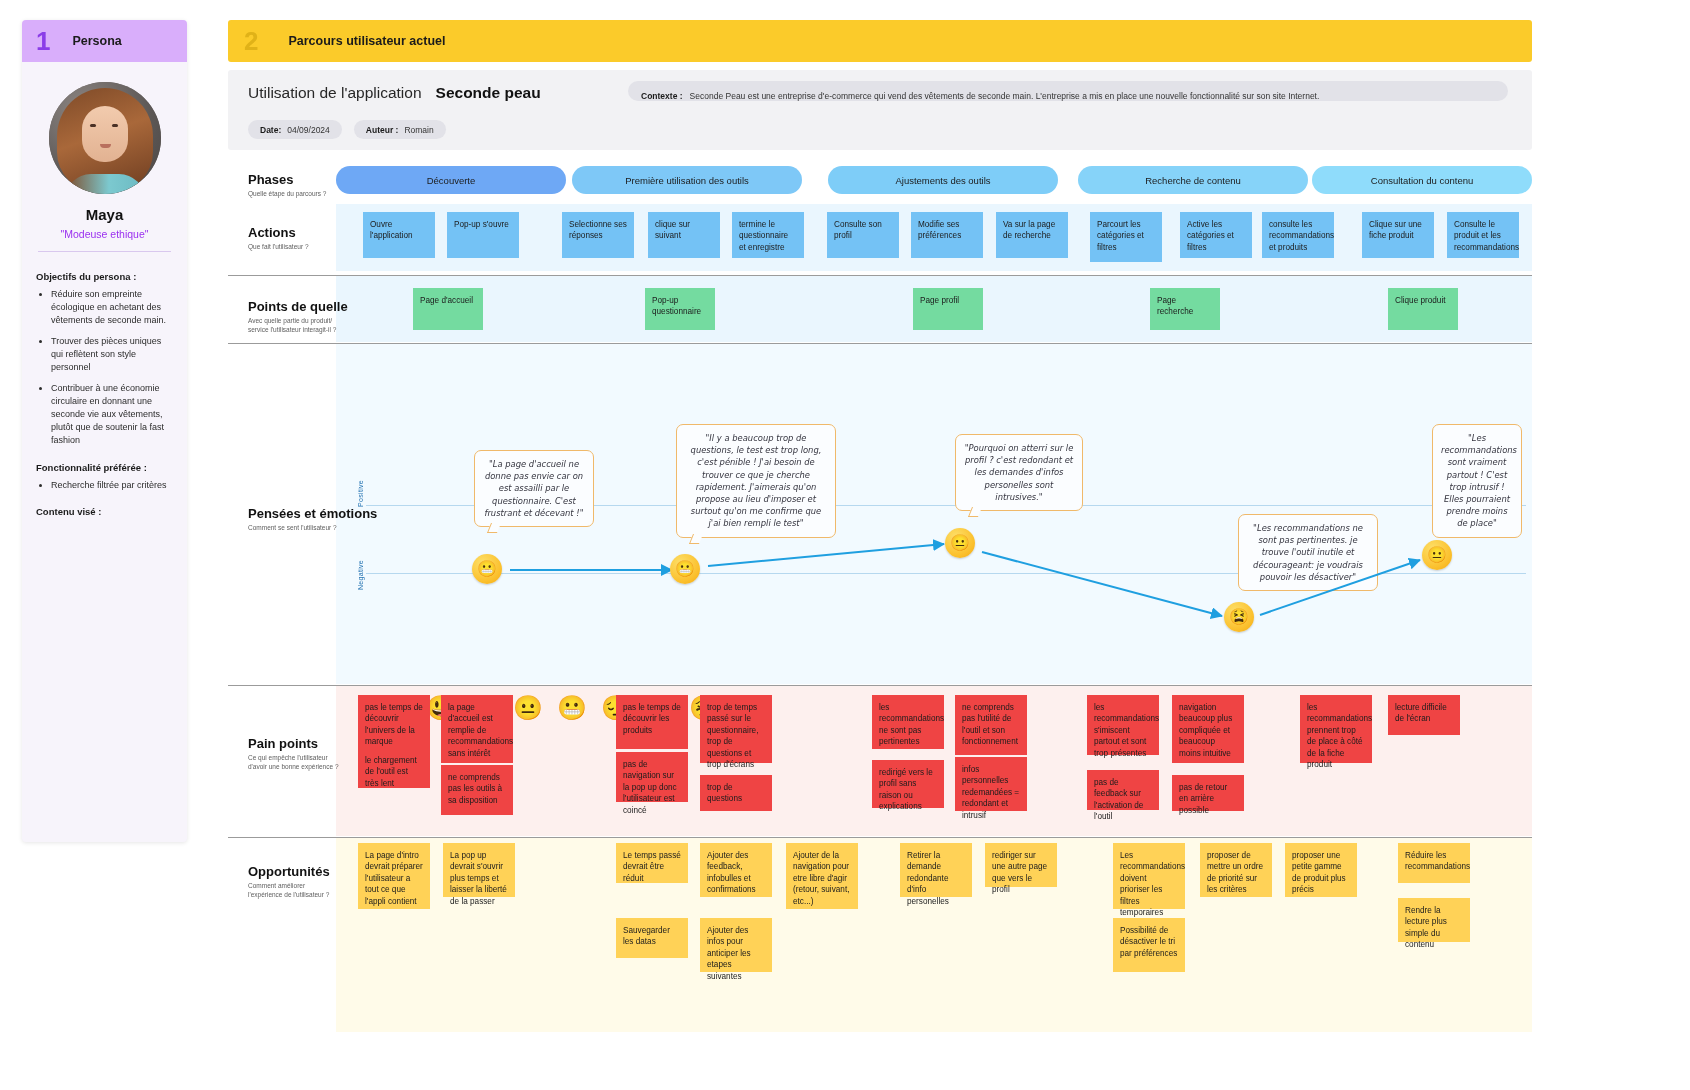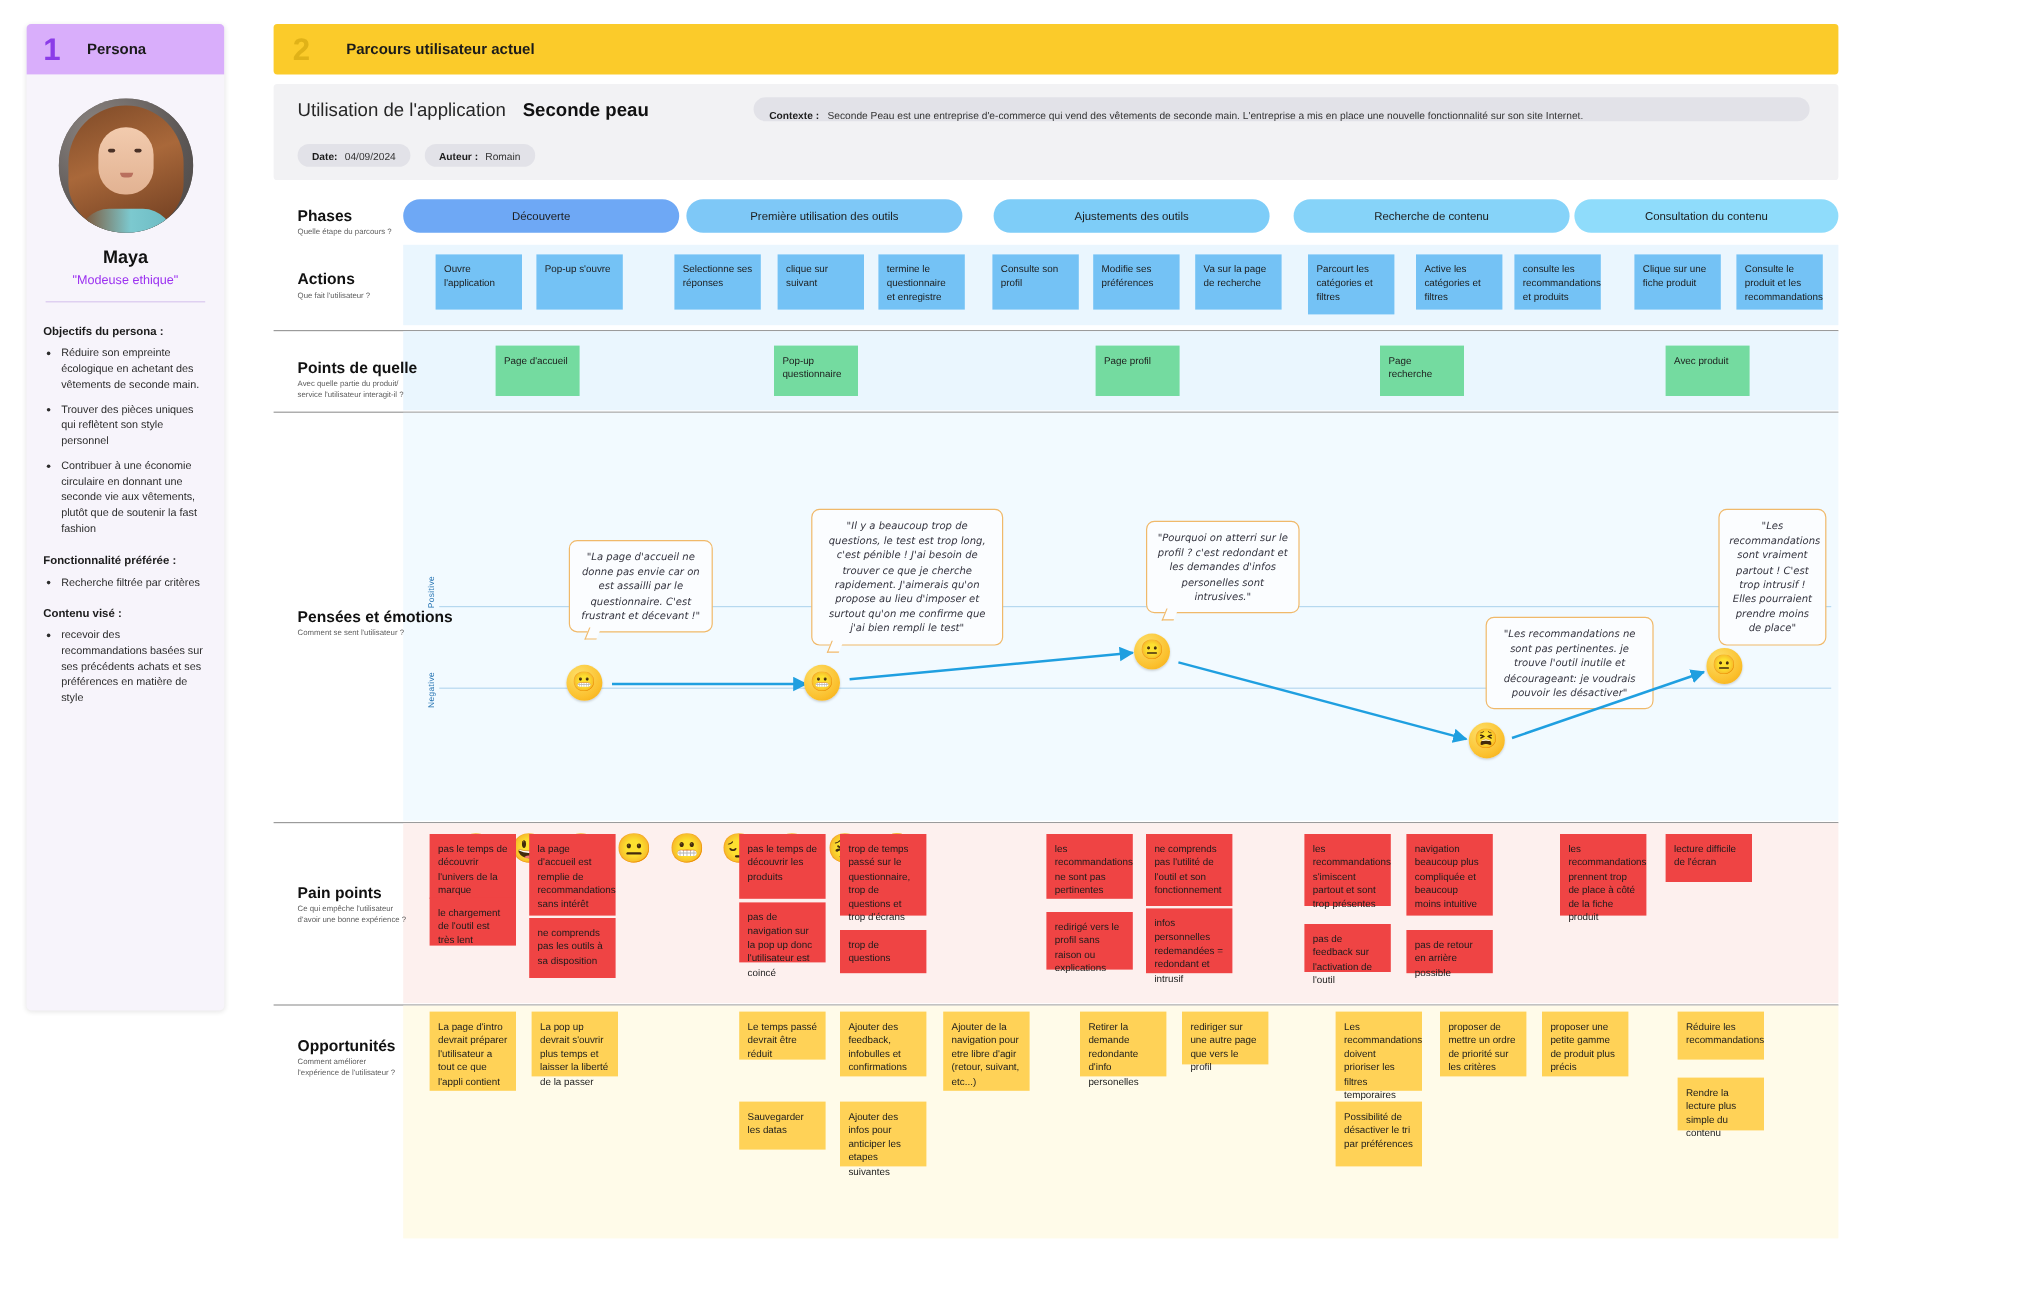--- a/index.html
+++ b/index.html
@@ -159,23 +159,20 @@
         <ul class="p-ul">
           <li>Réduire son empreinte écologique en achetant des vêtements de seconde main.</li>
           <li>Trouver des pièces uniques qui reflètent son style personnel</li>
           <li>Contribuer à une économie circulaire en donnant une seconde vie aux vêtements, plutôt que de soutenir la fast fashion</li>
         </ul>
         <div class="p-h sp">Fonctionnalité préférée :</div>
         <ul class="p-ul">
           <li>Recherche filtrée par critères</li>
         </ul>
         <div class="p-h sp">Contenu visé :</div>
-        <ul class="p-ul">
-          <li>recevoir des recommandations basées sur ses précédents achats et ses préférences en matière de style</li>
-        </ul>
       </div>
   </div>
 
   <div class="map-title-bar">
     <div class="map-num">2</div>
     <div class="map-title">Parcours utilisateur actuel</div>
   </div>
 
   <div class="meta-panel">
     <div class="meta-l1">
@@ -272,21 +269,21 @@
       <div class="note note-action" style="left: 1180px; top: 212px; width: 72px; height: 46px;">Active les catégories et filtres</div>
       <div class="note note-action" style="left: 1262px; top: 212px; width: 72px; height: 46px;">consulte les recommandations et produits</div>
       <div class="note note-action" style="left: 1362px; top: 212px; width: 72px; height: 46px;">Clique sur une fiche produit</div>
       <div class="note note-action" style="left: 1447px; top: 212px; width: 72px; height: 46px;">Consulte le produit et les recommandations</div>
     </div>
   <div id="touch-layer">
       <div class="note note-touch" style="left: 413px; top: 288px; width: 70px; height: 42px;">Page d'accueil</div>
       <div class="note note-touch" style="left: 645px; top: 288px; width: 70px; height: 42px;">Pop-up questionnaire</div>
       <div class="note note-touch" style="left: 913px; top: 288px; width: 70px; height: 42px;">Page profil</div>
       <div class="note note-touch" style="left: 1150px; top: 288px; width: 70px; height: 42px;">Page recherche</div>
-      <div class="note note-touch" style="left: 1388px; top: 288px; width: 70px; height: 42px;">Avec produit</div>
+      <div class="note note-touch" style="left: 1388px; top: 288px; width: 70px; height: 42px;">Clique produit</div>
     </div>
   <div id="quotes-layer">
       <div class="quote" style="left: 474px; top: 450px; width: 120px;">"La page d'accueil ne donne pas envie car on est assailli par le questionnaire. C'est frustrant et décevant !"</div>
       <div class="quote" style="left: 676px; top: 424px; width: 160px;">"Il y a beaucoup trop de questions, le test est trop long, c'est pénible ! J'ai besoin de trouver ce que je cherche rapidement. J'aimerais qu'on propose au lieu d'imposer et surtout qu'on me confirme que j'ai bien rempli le test"</div>
       <div class="quote" style="left: 955px; top: 434px; width: 128px;">"Pourquoi on atterri sur le profil ? c'est redondant et les demandes d'infos personelles sont intrusives."</div>
       <div class="quote nt" style="left: 1238px; top: 514px; width: 140px;">"Les recommandations ne sont pas pertinentes. je trouve l'outil inutile et décourageant: je voudrais pouvoir les désactiver"</div>
       <div class="quote nt" style="left: 1432px; top: 424px; width: 90px;">"Les recommandations sont vraiment partout ! C'est trop intrusif ! Elles pourraient prendre moins de place"</div>
     </div>
   <div id="faces-layer">
       <div class="face" style="left: 472px; top: 554px;">

